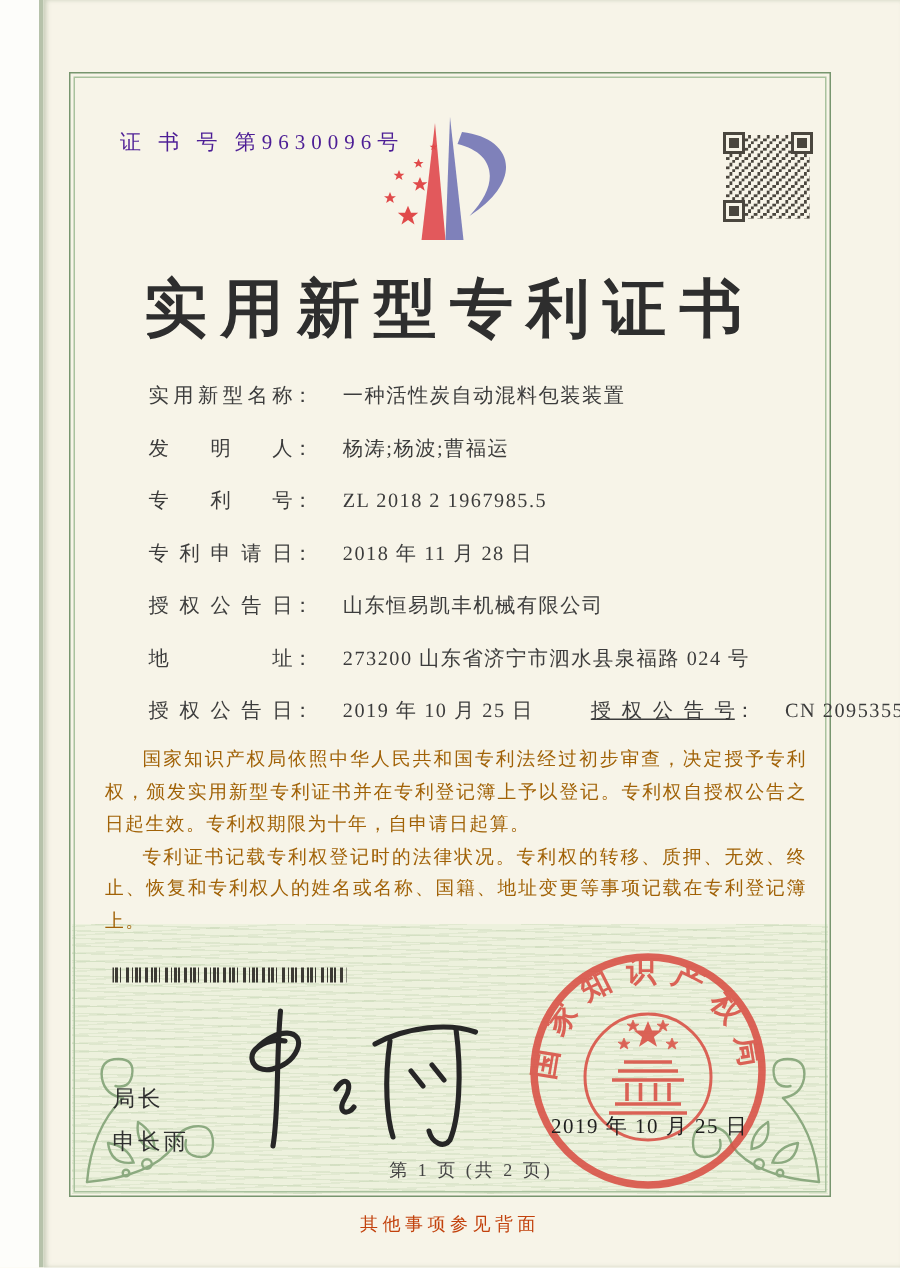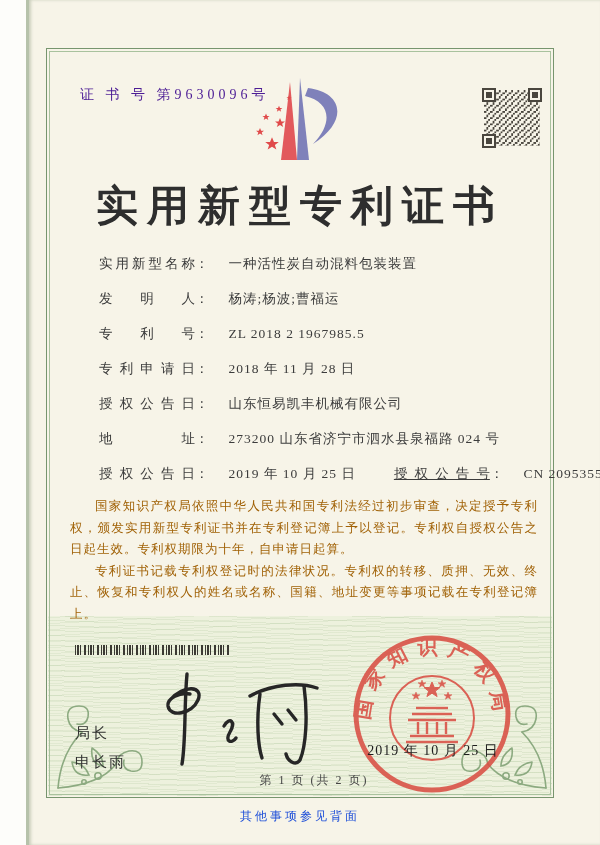--- a/index.html
+++ b/index.html
@@ -55,21 +55,21 @@
   .signature { position:absolute; left:132px; top:666px; width:200px; height:100px; }
 
   .seal { position:absolute; left:350px; top:632px; width:164px; height:164px; opacity:.88; }
   .seal-date { position:absolute; left:352px; top:742px; width:162px; text-align:center;
                font-size:14px; color:#1e1e1e; letter-spacing:1px; z-index:5; }
 
   .page-info { position:absolute; left:0; top:772px; width:600px; text-align:center;
                font-size:12px; color:#444; letter-spacing:2px;padding-left:28px; }
 
   .footer-note { position:absolute; left:0; top:808px; width:600px; text-align:center;
-                 font-size:12px; color:#1d4ed8; letter-spacing:3px; }
+                 font-size:12px; color:#c2410c; letter-spacing:3px; }
 
   .orn { position:absolute; width:110px; height:106px; }
   .orn-left  { left:50px; top:690px; }
   .orn-right { left:444px; top:690px; transform:scaleX(-1); }
 </style>
 </head>
 <body>
 
 <div class="page">
   <div class="paper"></div>

